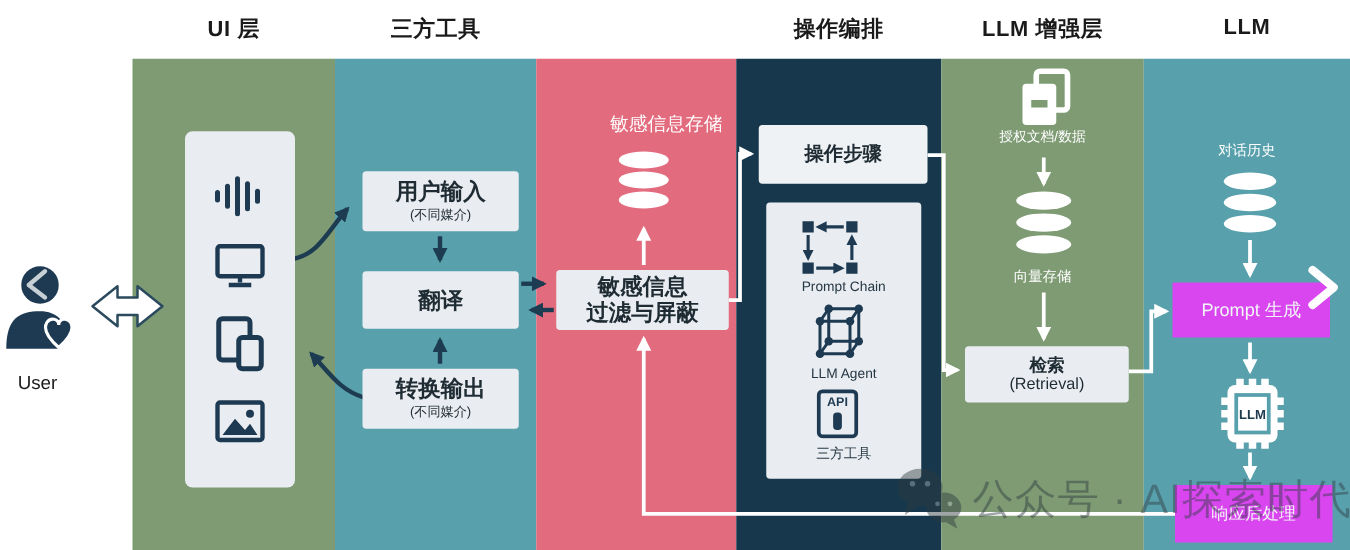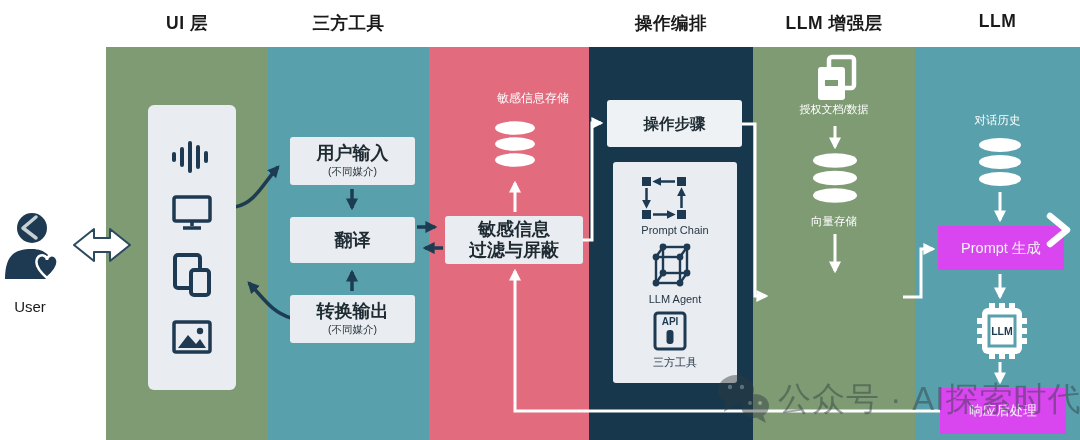--- a/index.html
+++ b/index.html
@@ -149,21 +149,21 @@
     <div class="s">(不同媒介)</div>
   </div>
   <div class="wbox" style="left:290px;top:217px;width:125px;height:46px;">
     <div class="t">翻译</div>
   </div>
   <div class="wbox" style="left:290px;top:295px;width:125px;height:48px;">
     <div class="t">转换输出</div>
     <div class="s">(不同媒介)</div>
   </div>
 
-  <div class="collabel" style="left:429px;top:90px;width:160px;font-size:12px;padding-left:48px;">敏感信息存储</div>
+  <div class="collabel" style="left:429px;top:90px;width:160px;font-size:15px;padding-left:48px;">敏感信息存储</div>
   <div class="iconwrap" style="left:493px;top:120px;">
     <svg width="44" height="50" viewBox="0 0 44 50">
       <ellipse cx="22" cy="8" rx="20" ry="6.8" fill="#ffffff"></ellipse>
       <ellipse cx="22" cy="24" rx="20" ry="6.8" fill="#ffffff"></ellipse>
       <ellipse cx="22" cy="40" rx="20" ry="6.8" fill="#ffffff"></ellipse>
     </svg>
   </div>
   <div class="wbox" style="left:445px;top:216px;width:138px;height:48px;">
     <div class="t">敏感信息</div>
     <div class="t">过滤与屏蔽</div>
@@ -233,20 +233,24 @@
   </div>
   <div class="collabel" style="left:753px;top:102px;width:162px;font-size:11px;">授权文档/数据</div>
   <div class="iconwrap" style="left:811px;top:152px;">
     <svg width="48" height="54" viewBox="0 0 48 54">
       <ellipse cx="24" cy="8.5" rx="22" ry="7.3" fill="#ffffff"></ellipse>
       <ellipse cx="24" cy="26" rx="22" ry="7.3" fill="#ffffff"></ellipse>
       <ellipse cx="24" cy="43.5" rx="22" ry="7.3" fill="#ffffff"></ellipse>
     </svg>
   </div>
   <div class="collabel" style="left:753px;top:214px;width:162px;">向量存储</div>
+  <div class="wbox" style="left:772px;top:277px;width:131px;height:45px;">
+    <div class="t" style="font-size:14px;">检索</div>
+    <div class="t" style="font-size:13px;font-weight:500;">(Retrieval)</div>
+  </div>
 
   <div class="collabel" style="left:915px;top:113px;width:165px;">对话历史</div>
   <div class="iconwrap" style="left:977px;top:137px;">
     <svg width="46" height="52" viewBox="0 0 46 52">
       <ellipse cx="23" cy="8" rx="21" ry="7" fill="#ffffff"></ellipse>
       <ellipse cx="23" cy="25" rx="21" ry="7" fill="#ffffff"></ellipse>
       <ellipse cx="23" cy="42" rx="21" ry="7" fill="#ffffff"></ellipse>
     </svg>
   </div>
   <div class="dbox" style="left:938px;top:226px;width:126px;height:44px;">

